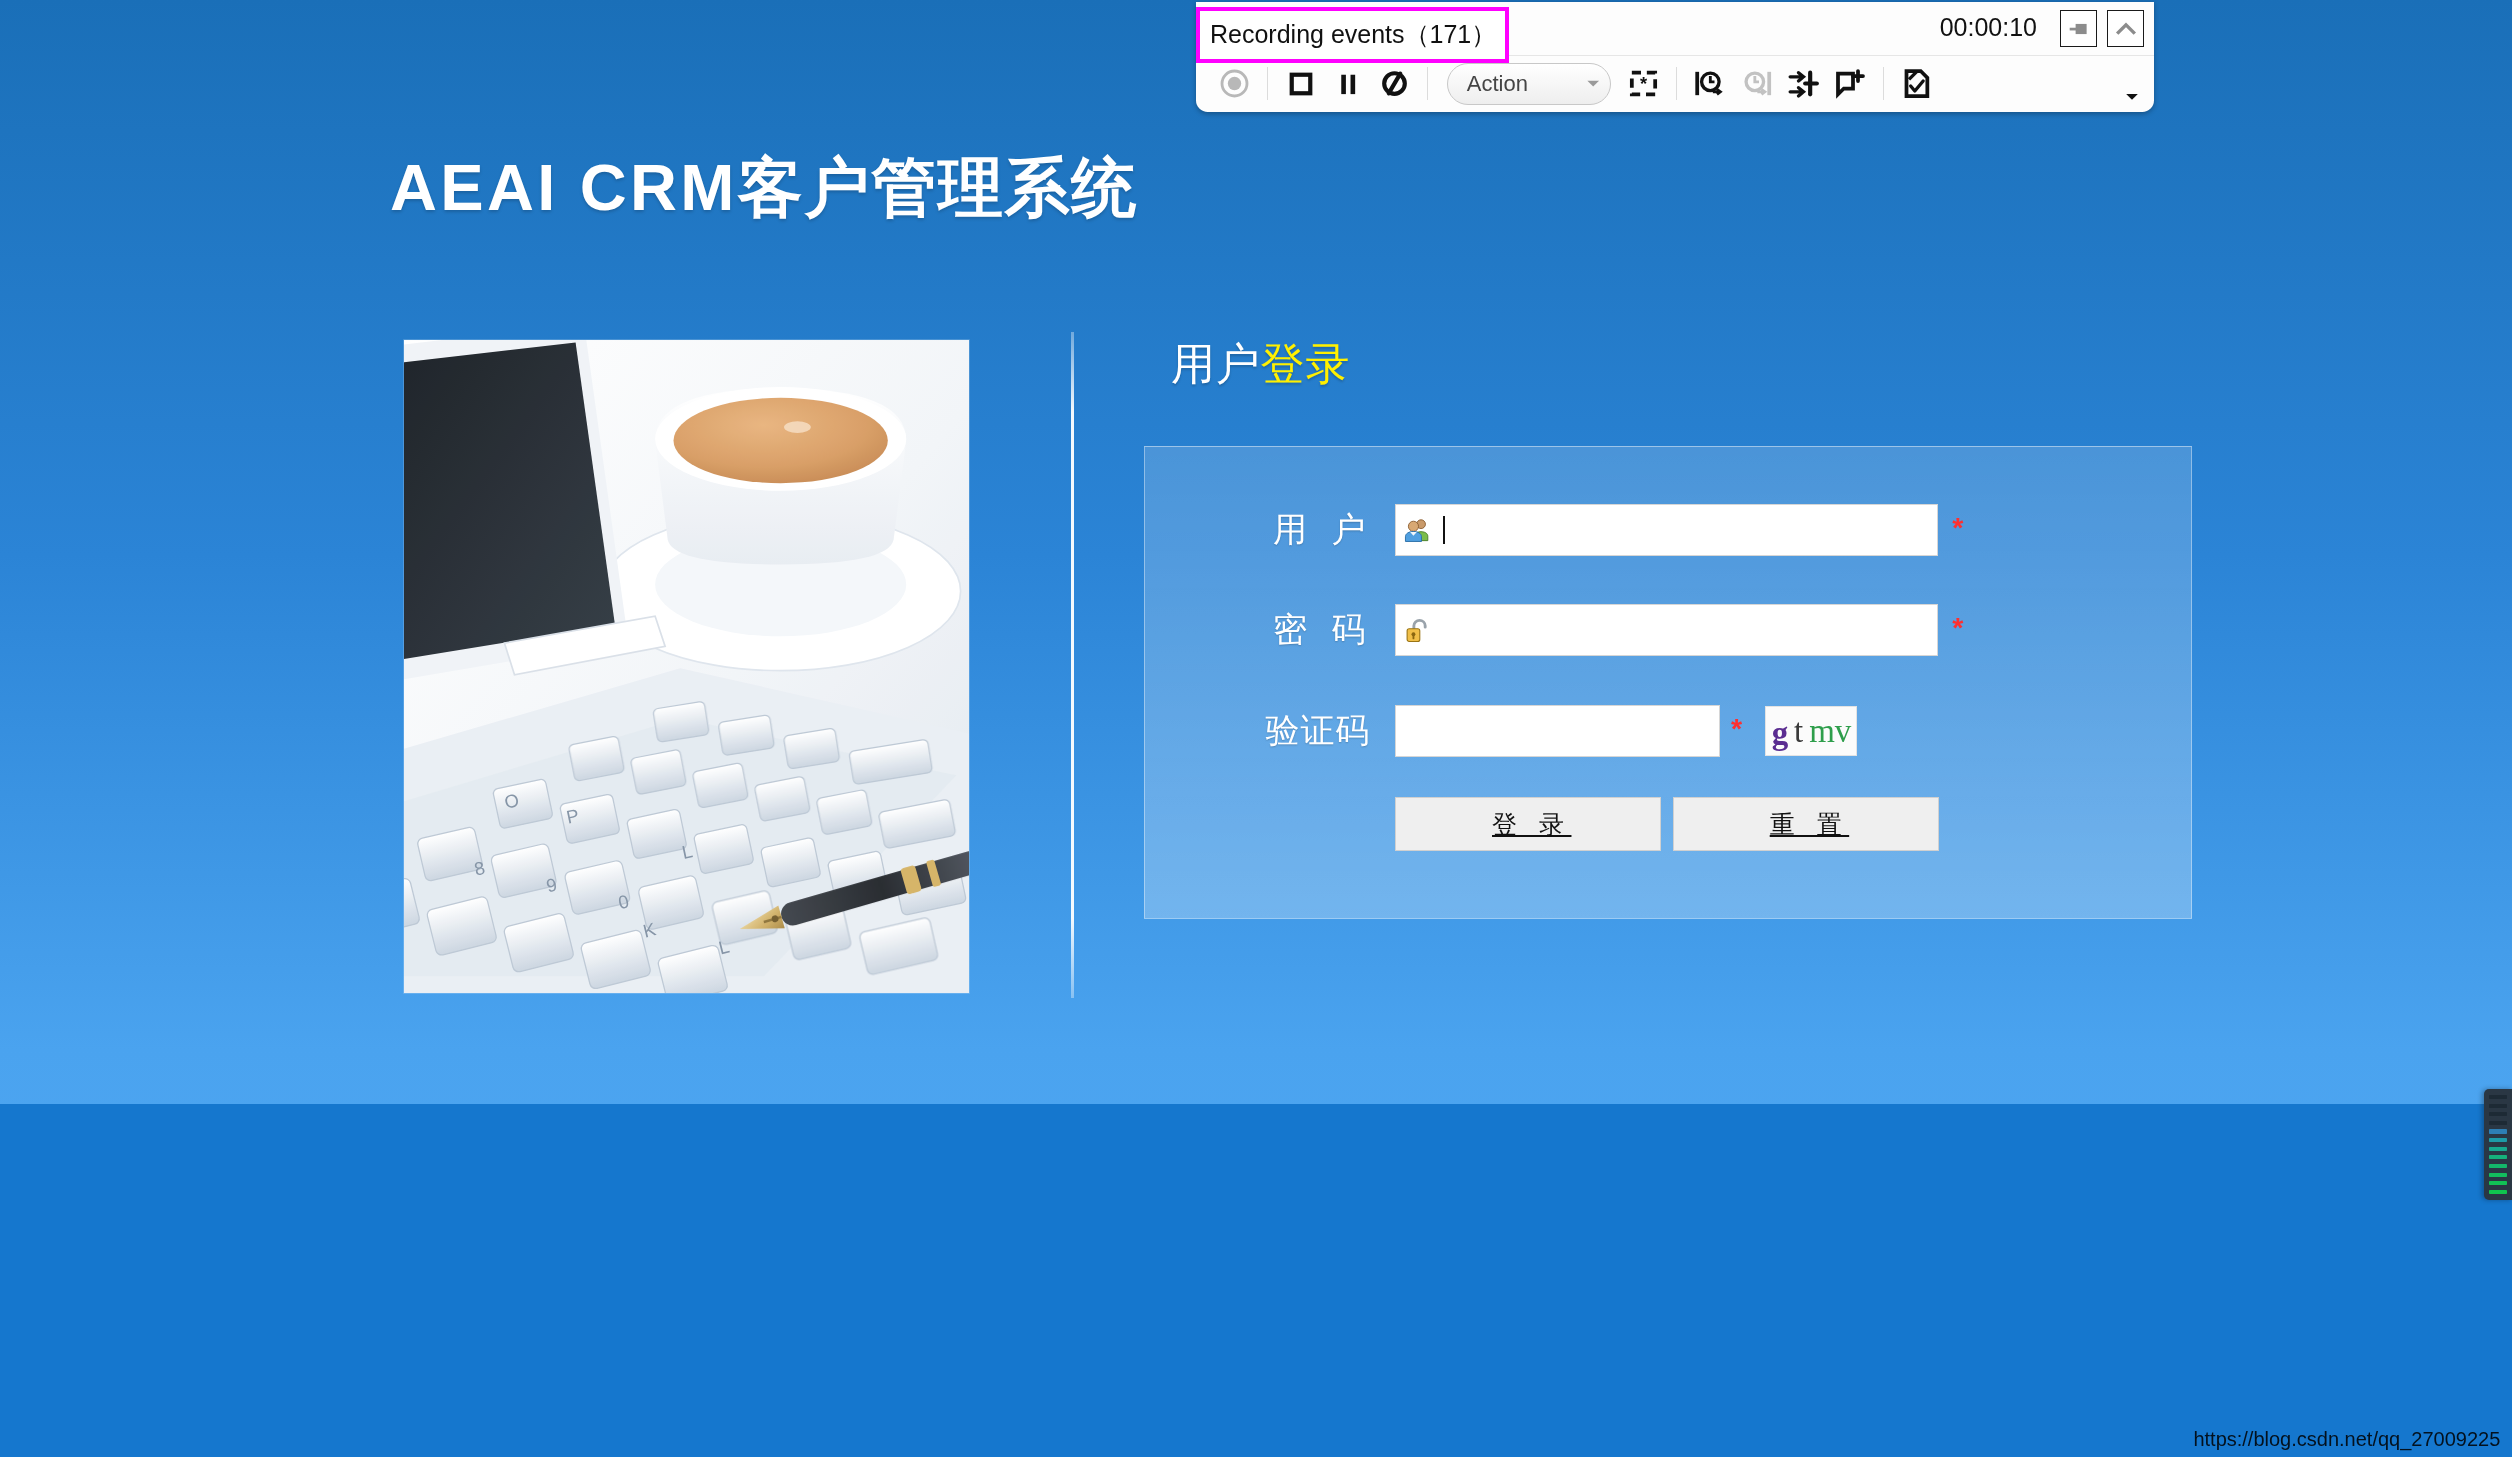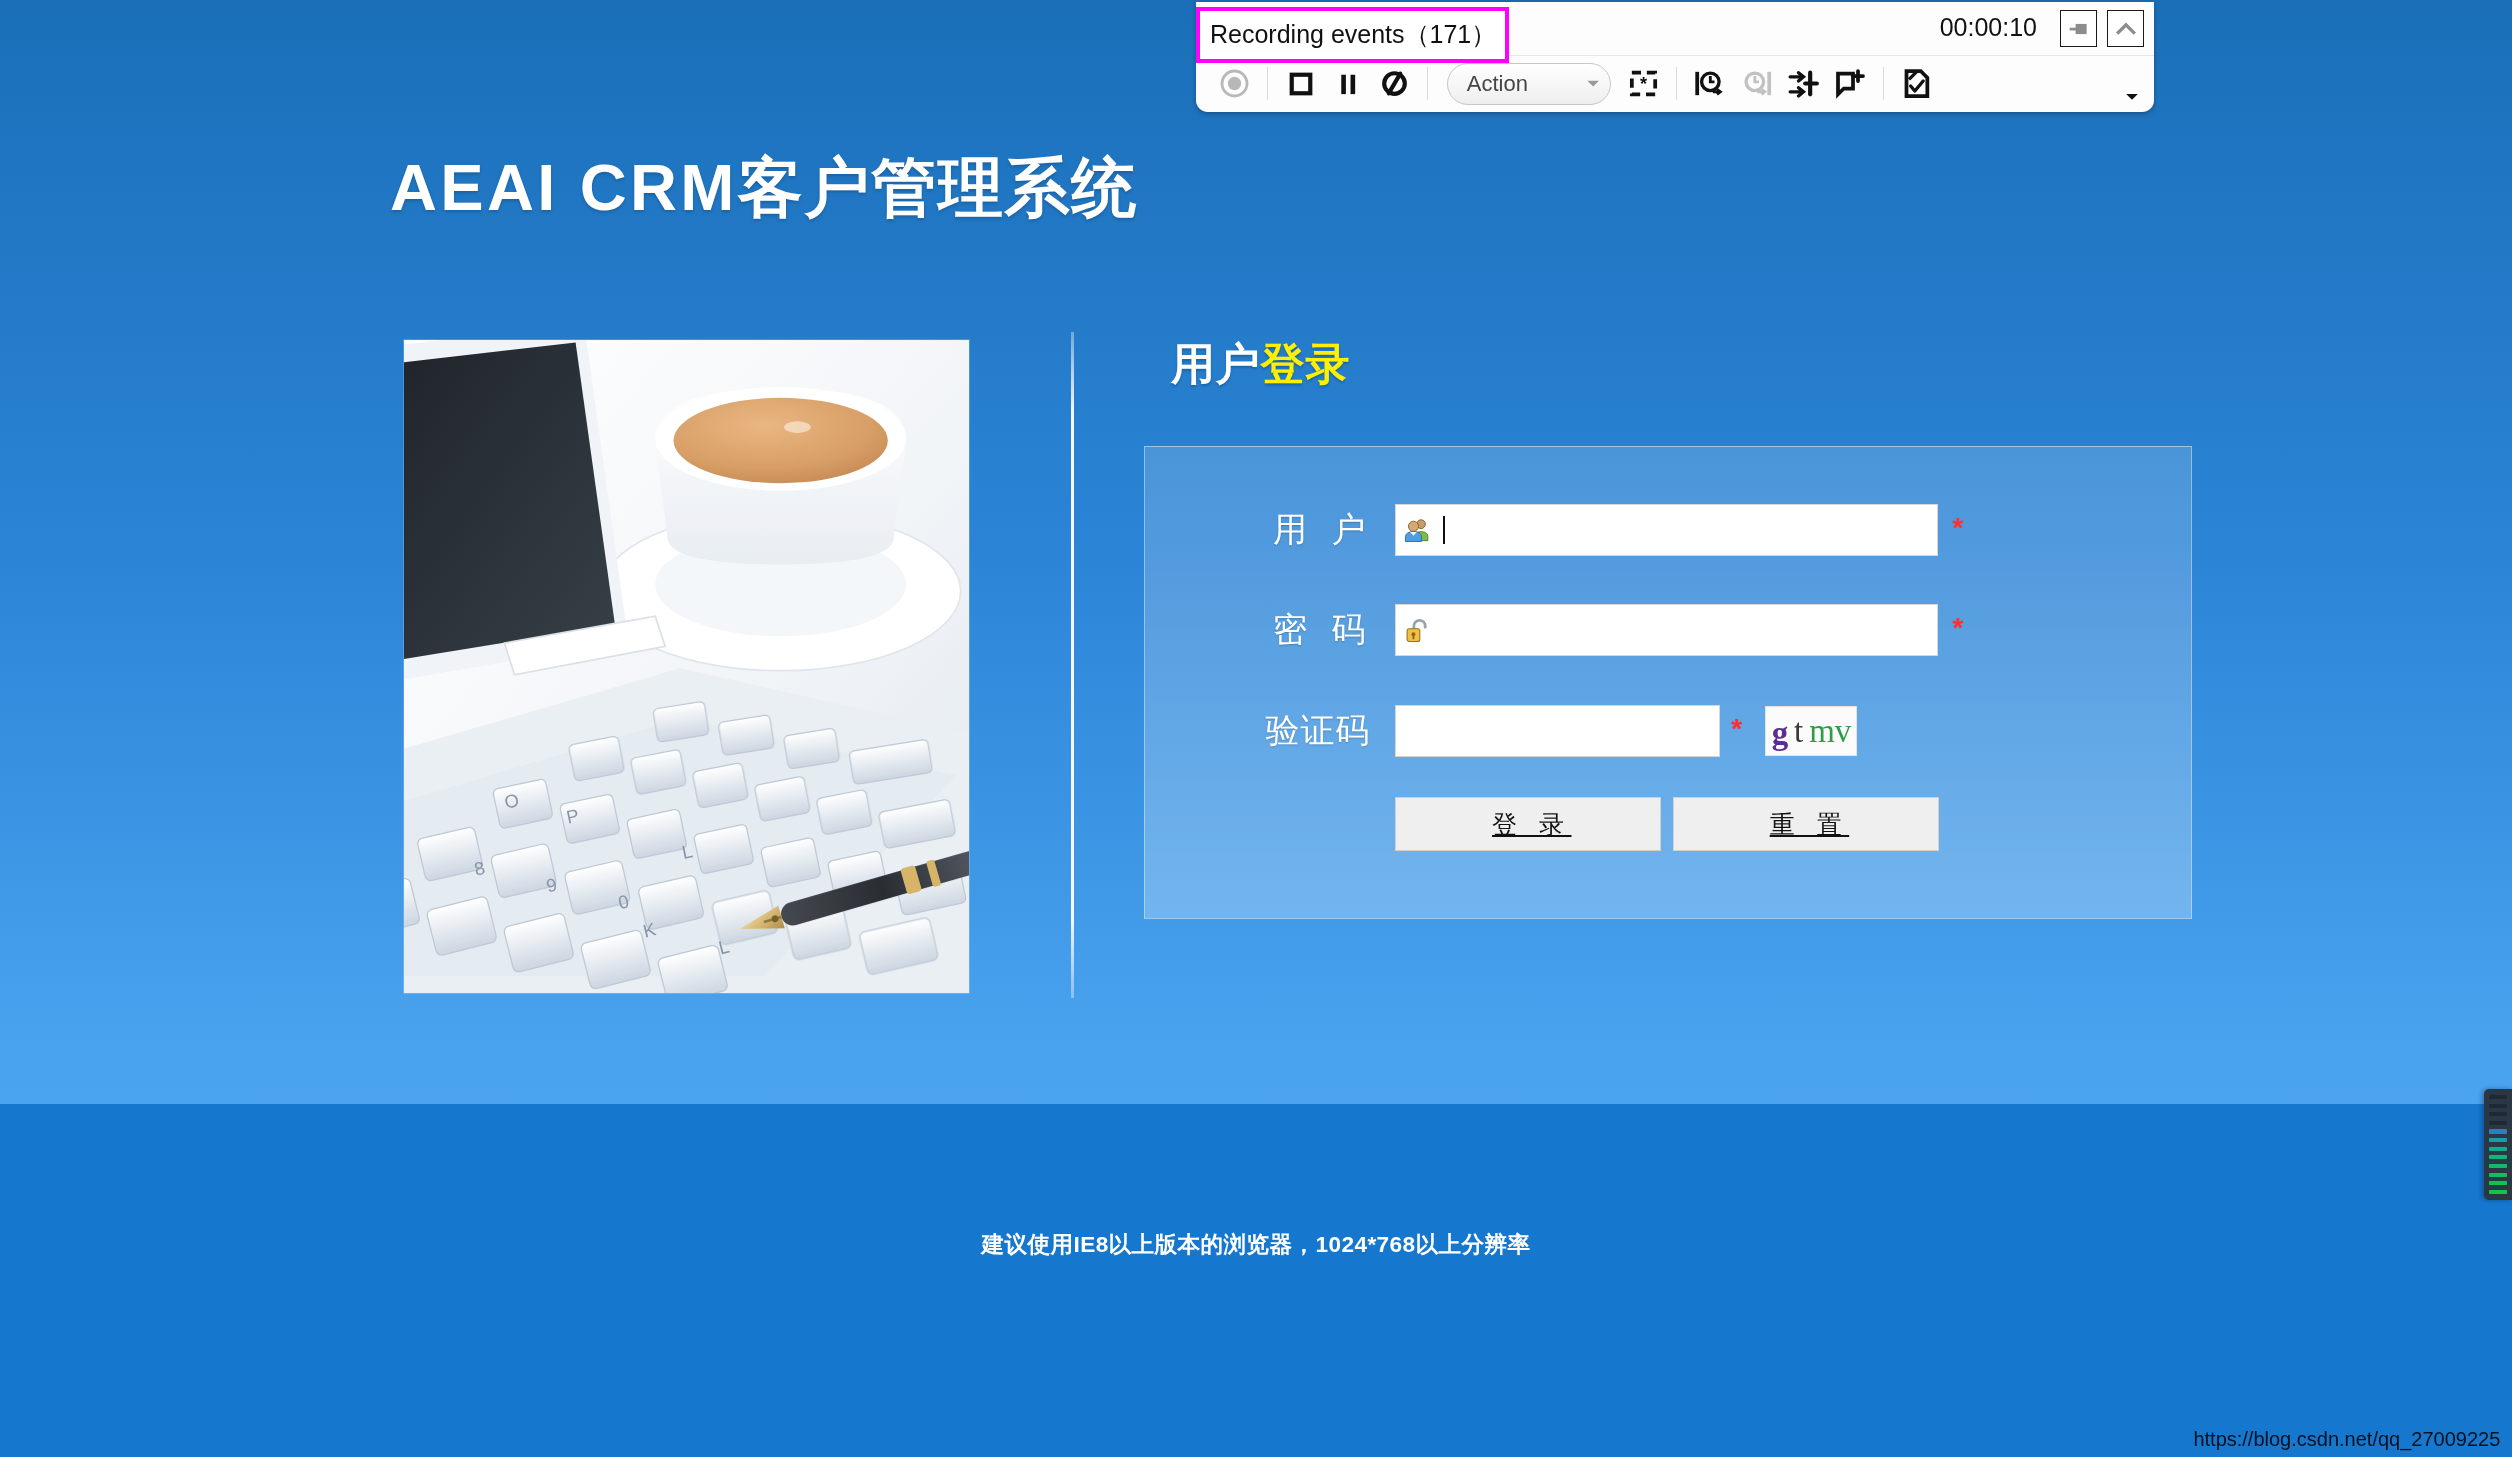--- a/index.html
+++ b/index.html
@@ -68,21 +68,21 @@
     left: 1071px; top: 332px;
     width: 2.5px; height: 666px;
     background: linear-gradient(to bottom, rgba(255,255,255,0.35), rgba(255,255,255,0.95) 12%, rgba(255,255,255,0.95) 88%, rgba(255,255,255,0.35));
   }
 
   
   #login-heading {
     position: absolute;
     left: 1171px; top: 335px;
     font-size: 44px;
-    font-weight: bold;
+    font-weight: normal;
     letter-spacing: 0.8px;
     white-space: nowrap;
     text-shadow: 0 1.7px 2.5px rgba(0,0,0,0.2);
   }
   #login-heading .part-a { color: #ffffff; }
   #login-heading .part-b { color: #fff000; }
 
   
   #login-panel {
     position: absolute;
@@ -272,21 +272,20 @@
     display: flex; flex-direction: column; justify-content: space-between;
   }
   #edge-meter span { display:block; height: 4.2px; width: 100%; border-radius: 0.8px; }
 </style>
 </head>
 <body>
 
 <div id="page">
 
   <div id="footer-band">
-    <div id="footer-note">建议使用IE8以上版本的浏览器，1024*768以上分辨率</div>
     <div id="watermark">https://blog.csdn.net/qq_27009225</div>
   </div>
 
   <div id="brand-title">
     <span class="latin">AEAI CRM</span><span class="cjk">客户管理系统</span>
   </div>
 
   <div id="hero-photo">
     <svg viewBox="0 0 675 780" xmlns="http://www.w3.org/2000/svg" aria-hidden="true">
       <defs>

